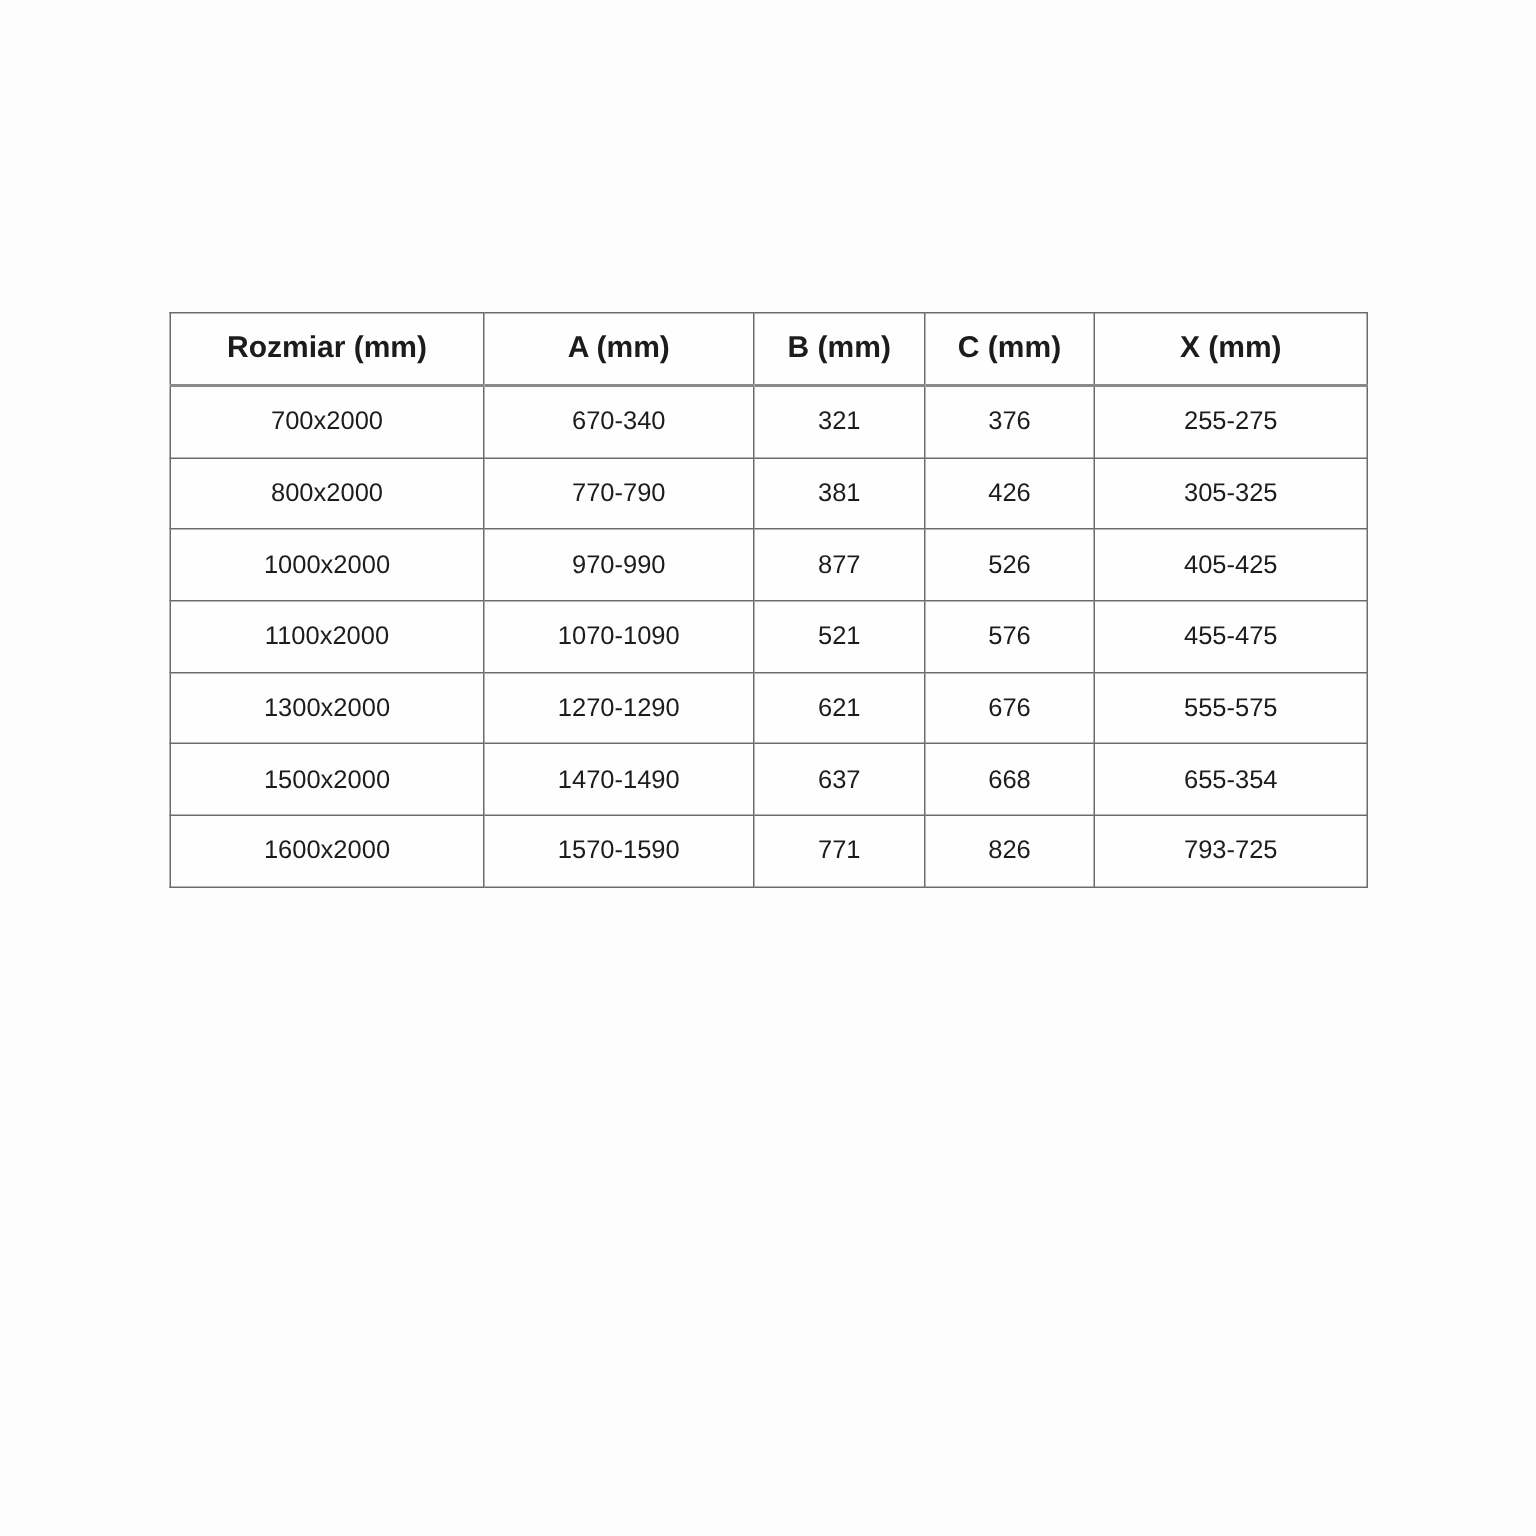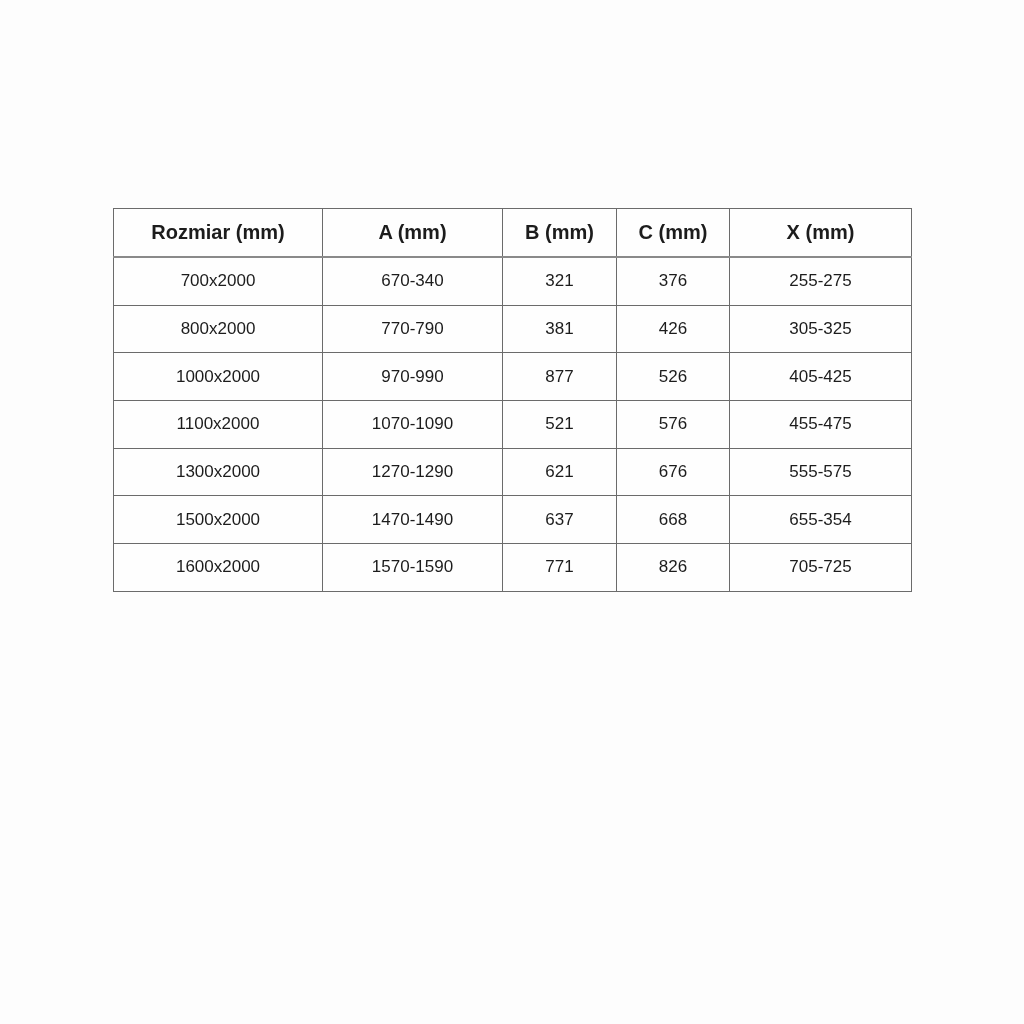--- a/index.html
+++ b/index.html
@@ -119,18 +119,18 @@
             <td>1470-1490</td>
             <td>637</td>
             <td>668</td>
             <td>655-354</td>
           </tr>
           <tr>
             <td>1600x2000</td>
             <td>1570-1590</td>
             <td>771</td>
             <td>826</td>
-            <td>705-725</td>
+            <td>793-725</td>
           </tr>
         </tbody>
     </table>
   </div>
 </div>
 
 </body></html>

